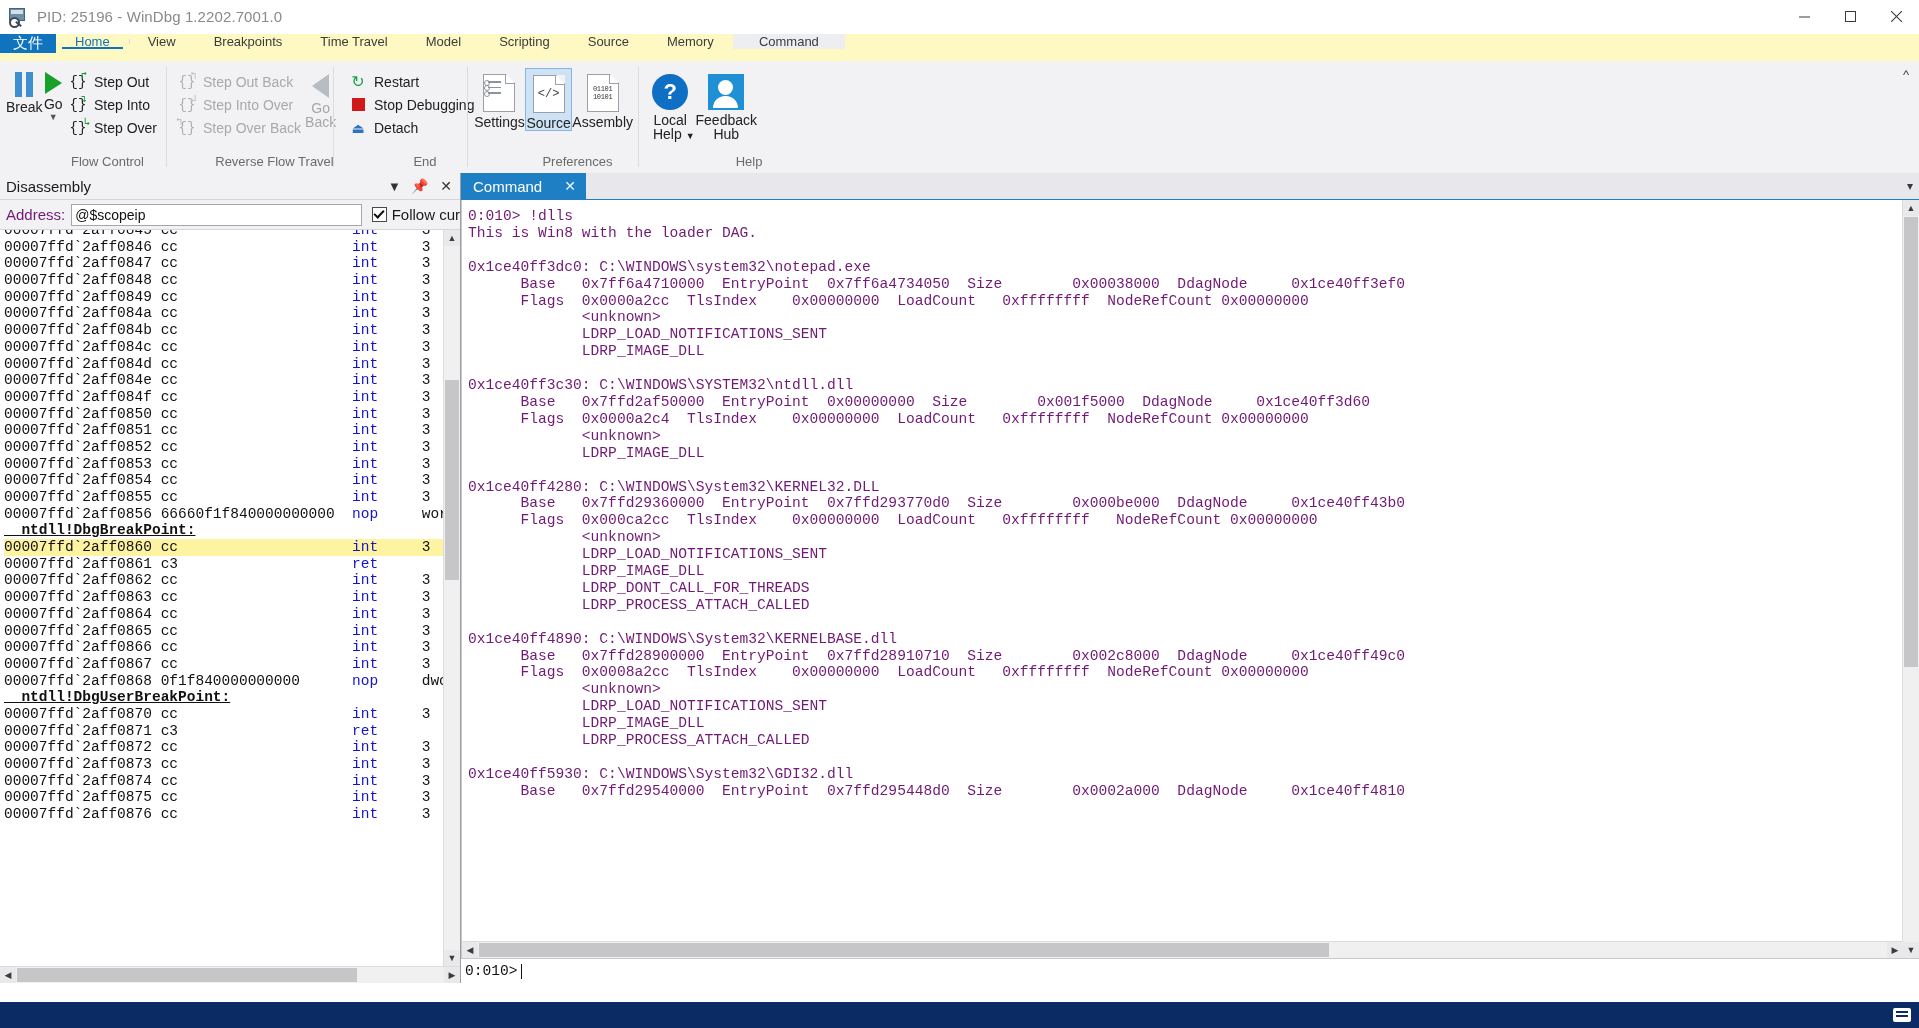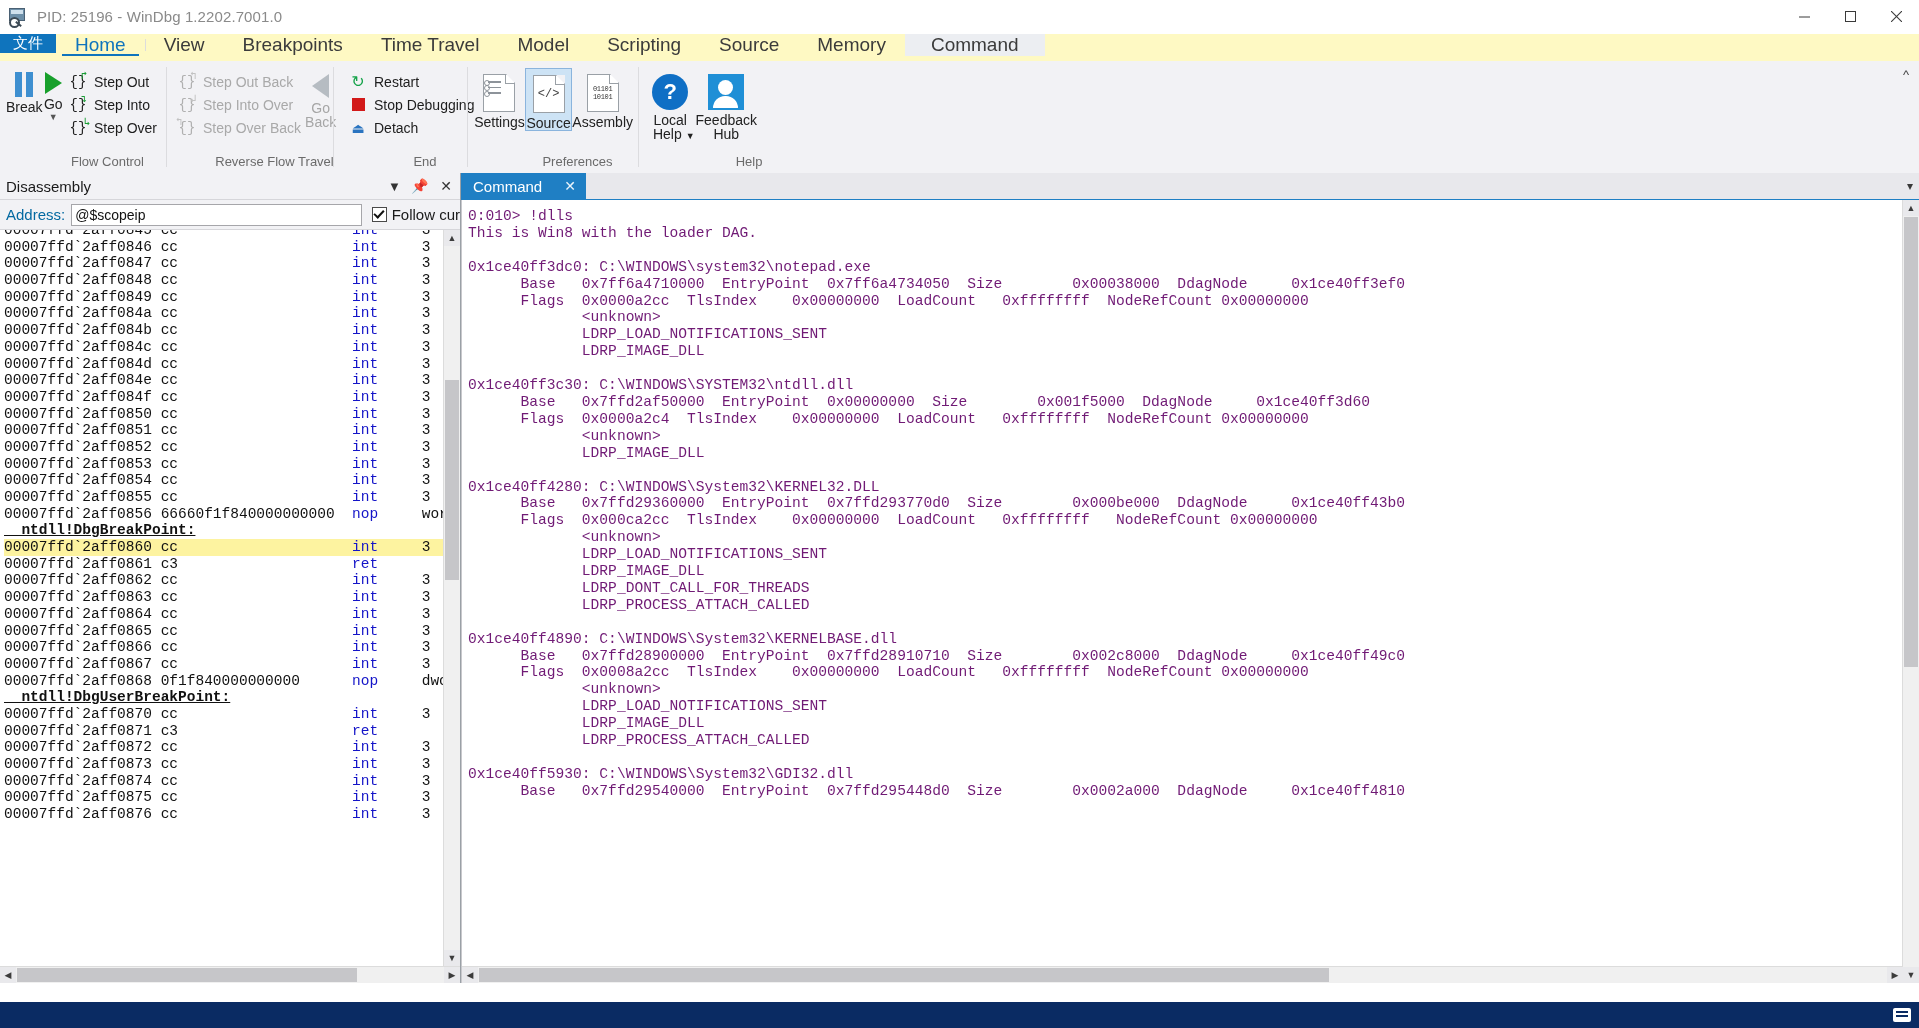--- a/index.html
+++ b/index.html
@@ -23,21 +23,21 @@
   .title-ico .hdl{position:absolute;left:7px;top:16px;width:7px;height:2px;background:#3c4a55;transform:rotate(40deg);}
   .title-text{font-size:15px;color:#8a8a8a;letter-spacing:.1px;}
   .win-btns{position:absolute;right:0;top:0;height:33px;display:flex;}
   .win-btn{width:46px;height:33px;display:flex;align-items:center;justify-content:center;color:#3a3a3a;}
   .win-btn svg{display:block;}
 
   
   .tabbar{height:27px;background:#fef9c3;display:flex;align-items:flex-start;position:relative;}
   .tab-file{background:#0f74bd;color:#fff;min-width:56px;display:flex;align-items:center;
             justify-content:center;font-size:15px;}
-  .tab{padding:0 19px;display:flex;align-items:center;font-size:19px;color:#3b3b3b;position:relative;}
+  .tab{padding:0 19px;display:flex;align-items:center;font-size:13px;color:#3b3b3b;position:relative;}
   .tab.sep:before{content:"";position:absolute;left:0;top:5px;bottom:5px;width:1px;background:#dcdcdc;}
   .tab.active{color:#0f74bd;}
   .tab.active:after{content:"";position:absolute;left:6px;right:6px;bottom:0;height:2px;background:#0f74bd;}
   .tab.cmdtab{background:#eceef2;color:#3b3b3b;padding:0 26px;}
 
   
   .ribbon{height:112px;background:#f2f2f5;border-bottom:1px solid #d3d3d7;display:flex;position:relative;}
   .rgroup{display:flex;flex-direction:column;position:relative;}
   .rgroup .gbody{flex:1;display:flex;align-items:flex-start;padding:5px 6px 0 6px;}
   .rgroup .gname{height:20px;line-height:18px;text-align:center;font-size:13px;color:#6b6b6b;margin-left:48px;}
@@ -90,21 +90,21 @@
   .pane-disasm{width:460px;border-right:1px solid #9aa0a6;}
   .pane-cmd{flex:1;}
 
   .pane-title{height:26px;background:#f2f2f5;display:flex;align-items:center;position:relative;
               border-bottom:1px solid #d6d6da;}
   .pane-title .t{font-size:15px;color:#1a1a1a;padding-left:6px;}
   .pane-title .tools{position:absolute;right:4px;top:0;height:26px;display:flex;align-items:center;gap:11px;padding-right:4px;}
   .pane-title .tools span{font-size:13px;color:#333;cursor:default;line-height:13px;}
 
   .addrbar{height:29px;display:flex;align-items:center;background:#f2f2f5;padding:0 0 0 6px;border-bottom:1px solid #d6d6da;}
-  .addrbar .lab{font-size:15px;color:#0369a1;margin-right:6px;}
+  .addrbar .lab{font-size:15px;color:#701a75;margin-right:6px;}
   .addrbar input{width:300px;height:20px;border:1px solid #a6a6aa;background:#fff;font-size:14px;
                  font-family:"Liberation Sans",sans-serif;padding:0 3px;outline:none;color:#111;}
   .addrbar .chk{display:flex;align-items:center;margin-left:10px;font-size:15px;color:#1a1a1a;white-space:nowrap;}
   .addrbar .box{width:13px;height:13px;border:1px solid #4a4a4a;background:#fff;margin-right:5px;position:relative;flex:none;}
   .addrbar .box:after{content:"";position:absolute;left:3px;top:0px;width:4px;height:8px;border:solid #111;border-width:0 2px 2px 0;transform:rotate(43deg);}
 
   .codewrap{flex:1;position:relative;overflow:hidden;background:#fff;}
   .code{font-family:"Liberation Mono","DejaVu Sans Mono",monospace;font-size:14.5px;line-height:16.7px;
         white-space:pre;color:#111;padding-left:4px;}
   .code .ln{height:16.7px;display:block;}
@@ -411,20 +411,24 @@
           <div class="ar">▲</div>
           <div class="thumb" style="top:17px;height:450px;"></div>
           <div class="ar bot">▼</div>
         </div>
         <div class="hscroll" style="position:absolute;left:0;right:16px;bottom:0;">
           <div class="ar l">◀</div>
           <div class="thumb" style="left:17px;width:850px;"></div>
           <div class="ar r">▶</div>
         </div>
       </div>
+      <div class="cmdinput">
+        <span class="pmt">0:010&gt;</span>
+        <span class="caret"></span>
+      </div>
     </div>
   </div>
 
   <div class="statusbar"></div>
   <div class="taskbar">
     <div class="tray">
       <div class="note"></div>
     </div>
   </div>
 

